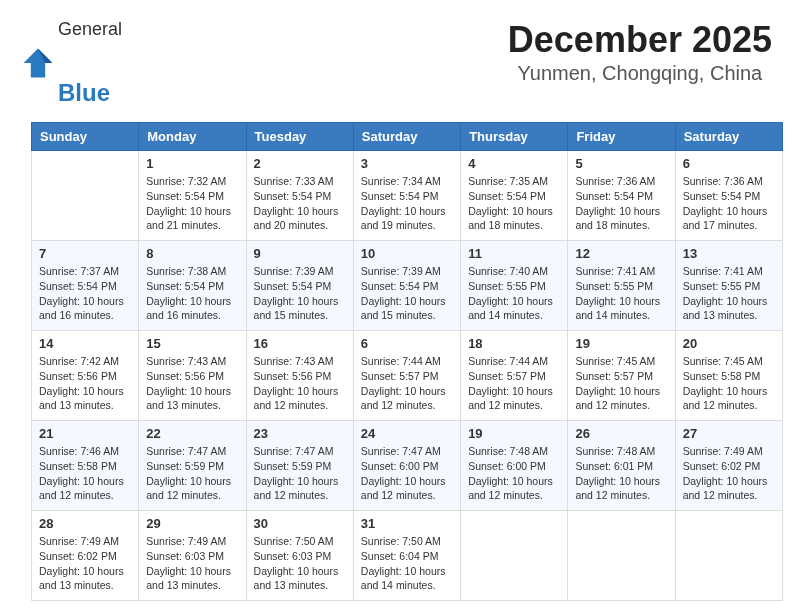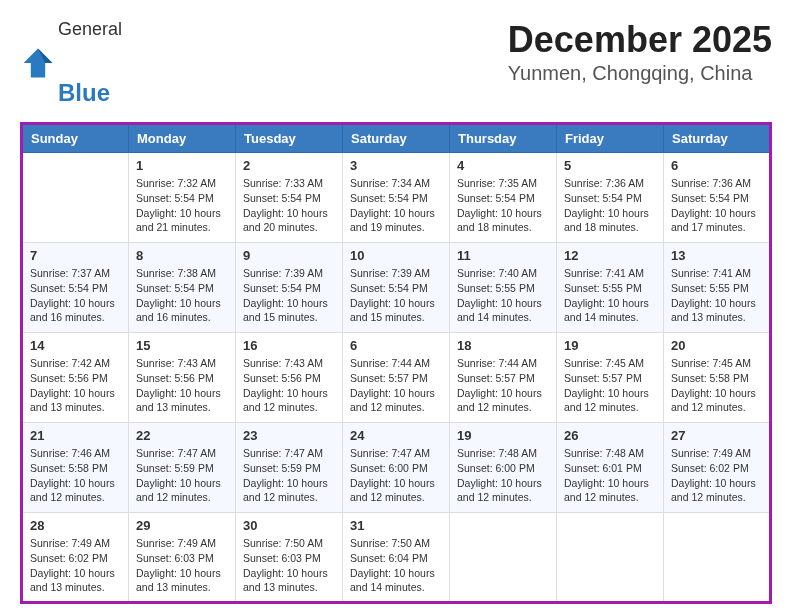--- a/index.html
+++ b/index.html
@@ -37,37 +37,38 @@
       color: #2a7abf;
       font-weight: bold;
       margin-top: 40px;
     }
     .logo-icon {
       width: 36px;
       height: 36px;
       margin-right: 2px;
     }
     .title-area {
-      text-align: left;
+      text-align: center;
     }
     .month-title {
       font-size: 36px;
       font-weight: bold;
       color: #222;
       line-height: 1.1;
     }
     .location-title {
       font-size: 20px;
       color: #555;
       margin-top: 2px;
     }
     .calendar-table {
       width: 100%;
       border-collapse: collapse;
-      border: 3px solid #a21caf;
+      border: 1px solid #a21caf;
+      margin-left: 11px;
     }
     .calendar-table th {
       background-color: #3a7abf;
       color: #fff;
       text-align: left;
       padding: 6px 8px;
       font-size: 13px;
       border: 1px solid #2a6aaf;
     }
     .calendar-table td {

